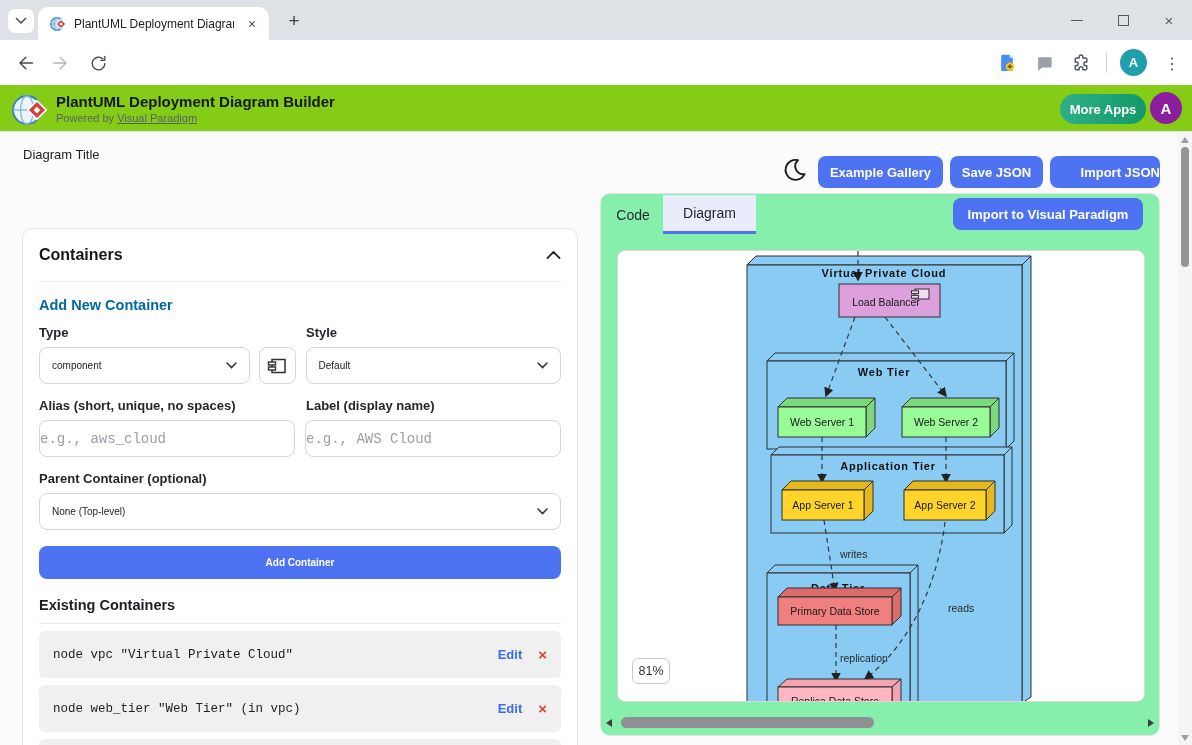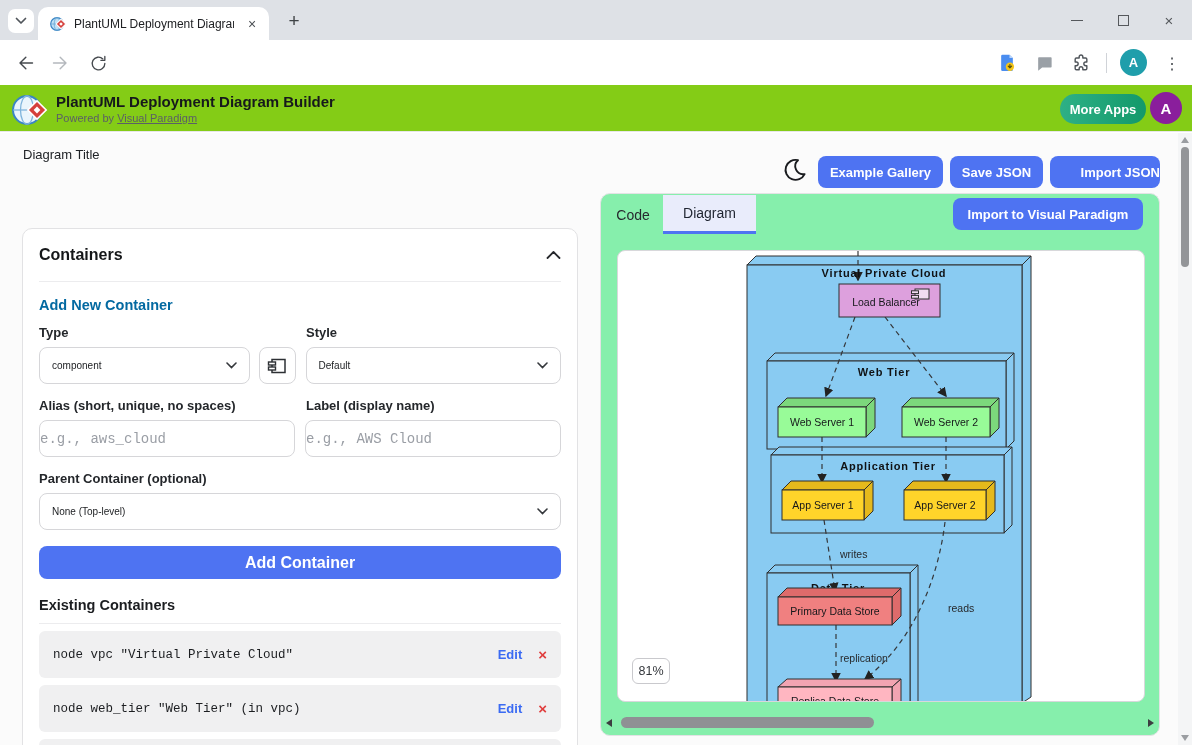--- a/index.html
+++ b/index.html
@@ -69,21 +69,21 @@
   .frow { display:flex; }
   .select { height:37px; border:1px solid #d6d6d9; border-radius:8px; background:#fff; display:flex;
     align-items:center; padding:0 12px; font-size:10px; color:#1b1d20; cursor:pointer; }
   .select .sel-txt { flex:1; }
   .comp-btn { width:37px; height:37px; border:1px solid #d6d6d9; border-radius:8px; background:#fff;
     margin-left:9px; display:flex; align-items:center; justify-content:center; cursor:pointer; }
   .tinput { height:37px; border:1px solid #d6d6d9; border-radius:8px; background:#fff; font-size:14px;
     color:#1b1d20; padding:0 0; font-family:Liberation Mono, monospace; }
   .tinput::placeholder { color:#9a9ea5; }
   .add-btn { margin-top:16px; width:100%; height:33px; border:none; border-radius:8px; background:var(--accent);
-    color:#fff; font-size:16px; font-weight:bold; cursor:pointer; font-family:"Liberation Sans", sans-serif; }
+    color:#fff; font-size:10px; font-weight:bold; cursor:pointer; font-family:"Liberation Sans", sans-serif; }
   .exist-title { font-size:14.5px; font-weight:bold; color:#1b1d20; margin-top:18px; }
   .exist-hr { margin-top:10px; }
   .erow { margin-top:7px; height:47px; background:#f0f0f1; border-radius:6px; display:flex; align-items:center;
     padding:0 14px; }
   .erow code { font-family:"Liberation Mono","DejaVu Sans Mono",monospace; font-size:12.5px; color:#1c1e21; }
   .erow .edit { margin-left:auto; font-size:13px; font-weight:bold; color:var(--edit_link); cursor:pointer; }
   .erow .del { margin-left:16px; font-size:15px; font-weight:bold; color:var(--delete_red); cursor:pointer; }
 
   
   .rightcol { position:absolute; left:600px; top:0; width:560px; height:612px; }

